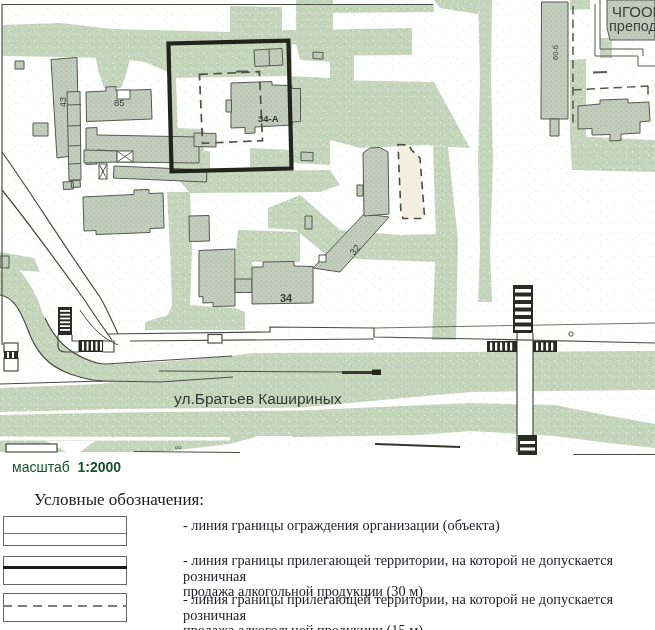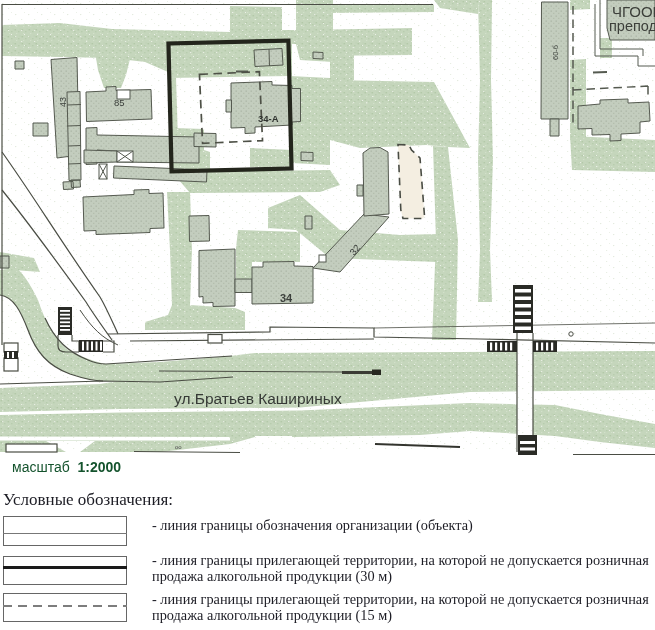--- a/index.html
+++ b/index.html
@@ -1,18 +1,18 @@
 <!DOCTYPE html>
 <html><head>
 <meta charset="utf-8">
 <style>
   html,body{margin:0;padding:0;background:#ffffff;}
   body{width:655px;height:630px;overflow:hidden;font-family:"Liberation Sans",sans-serif;}
   #map{position:absolute;left:0;top:0;}
-  .leg{position:absolute;font-family:"Liberation Serif",serif;color:#1c1c24;}
+  .leg{position:absolute;font-family:"Liberation Serif",serif;color:#1c1c24;margin-left:31px;}
 </style>
 </head>
 <body>
 
 <svg id="map" width="655" height="630" viewBox="0 0 655 630" xmlns="http://www.w3.org/2000/svg">
 <defs>
   <pattern id="pg" width="7" height="7" patternUnits="userSpaceOnUse">
     <rect width="7" height="7" fill="#c5d6bc"></rect>
     <rect x="0.5" y="1" width="1.6" height="1.4" fill="#b3c9a8"></rect>
     <rect x="4" y="3" width="1.5" height="1.3" fill="#b8cdae"></rect>
@@ -336,21 +336,21 @@
 </g>
 </svg>
 
 <div style="position:absolute;left:12px;top:459px;font-size:14px;color:#14532d;">масштаб&nbsp; <b>1:2000</b></div>
 
 <div class="leg" style="left:3px;top:490px;font-size:17px;">Условные обозначения:</div>
 
 <div style="position:absolute;left:3px;top:516px;width:122px;height:28px;border:1px solid #666;background:#fff;"></div>
 <div style="position:absolute;left:3px;top:533px;width:124px;height:1px;background:#777;"></div>
 
-<div class="leg" style="left:152px;top:517px;font-size:14.3px;">- линия границы обозначения организации (объекта)</div>
+<div class="leg" style="left:152px;top:517px;font-size:14.3px;">- линия границы ограждения организации (объекта)</div>
 
 <div style="position:absolute;left:3px;top:556px;width:122px;height:27px;border:1px solid #666;background:#fff;"></div>
 <div style="position:absolute;left:3px;top:566px;width:124px;height:3px;background:#1a1a1a;"></div>
 
 <div class="leg" style="left:152px;top:553px;font-size:14.3px;line-height:15.5px;">- линия границы прилегающей территории, на которой не допускается розничная<br>продажа алкогольной продукции (30 м)</div>
 
 <div style="position:absolute;left:3px;top:593px;width:122px;height:27px;border:1px solid #666;background:#fff;"></div>
 <div style="position:absolute;left:3px;top:605px;width:124px;height:2px;background:repeating-linear-gradient(90deg,#7d7d7d 0 9px,transparent 9px 15px);"></div>
 
 <div class="leg" style="left:152px;top:592px;font-size:14.3px;line-height:15.5px;">- линия границы прилегающей территории, на которой не допускается розничная<br>продажа алкогольной продукции (15 м)</div>

